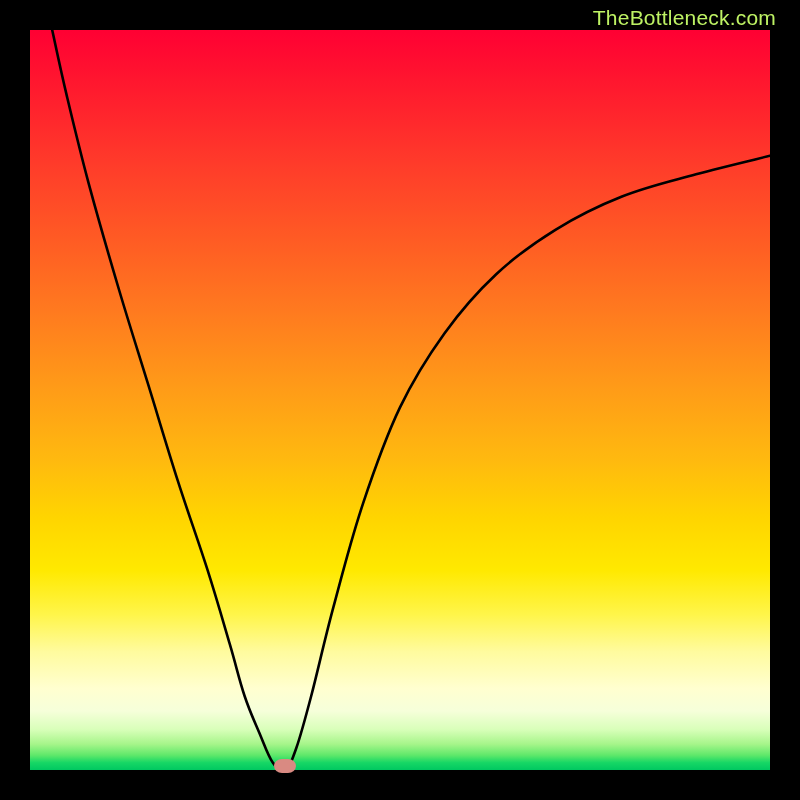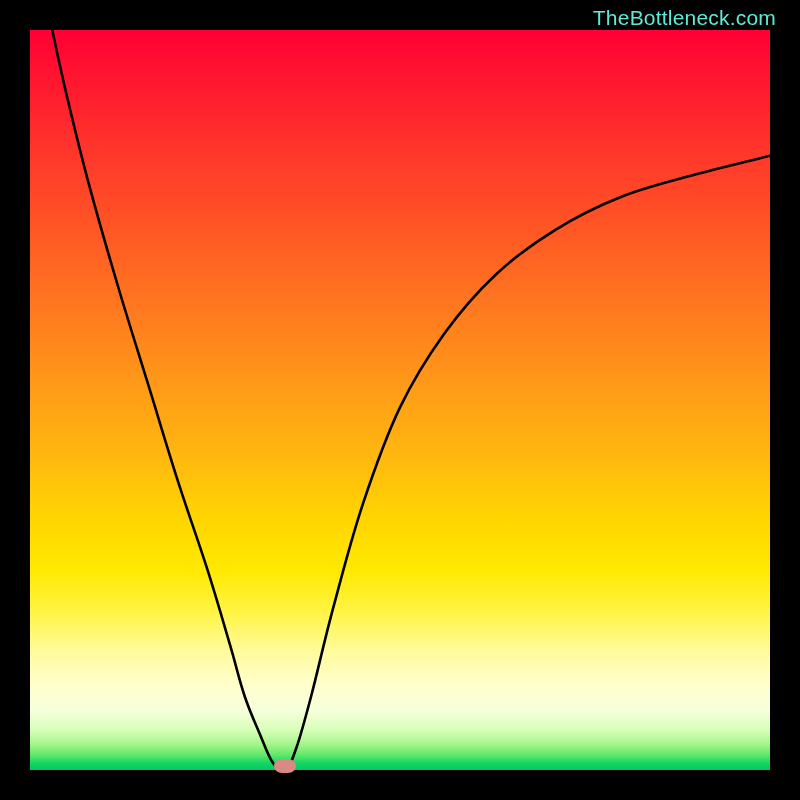--- a/index.html
+++ b/index.html
@@ -43,21 +43,21 @@
       #a6f58a 96.5%,
       #5fe86a 98%,
       #17d765 99%,
       #00c861 100%
     );
   }
   .watermark {
     position: absolute;
     top: 6px;
     right: 24px;
-    color: #5eead4;
+    color: #bef264;
     font-size: 21px;
     font-weight: 400;
     letter-spacing: 0.2px;
     user-select: none;
   }
   svg.curve {
     position: absolute;
     left: 0;
     top: 0;
     width: 740px;

